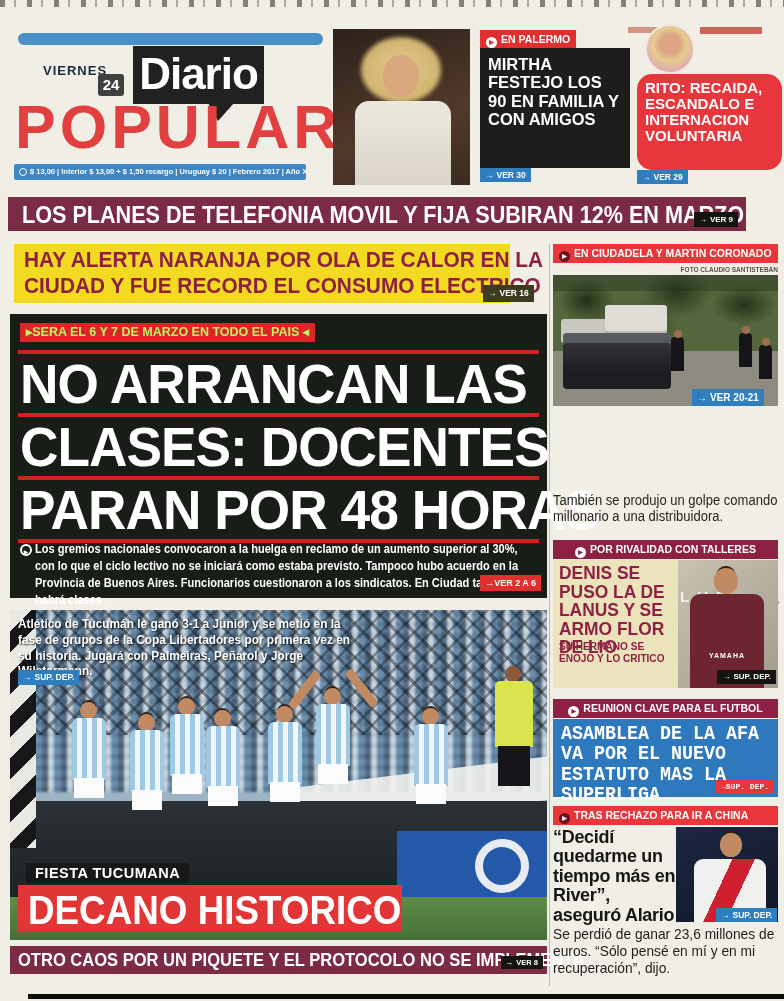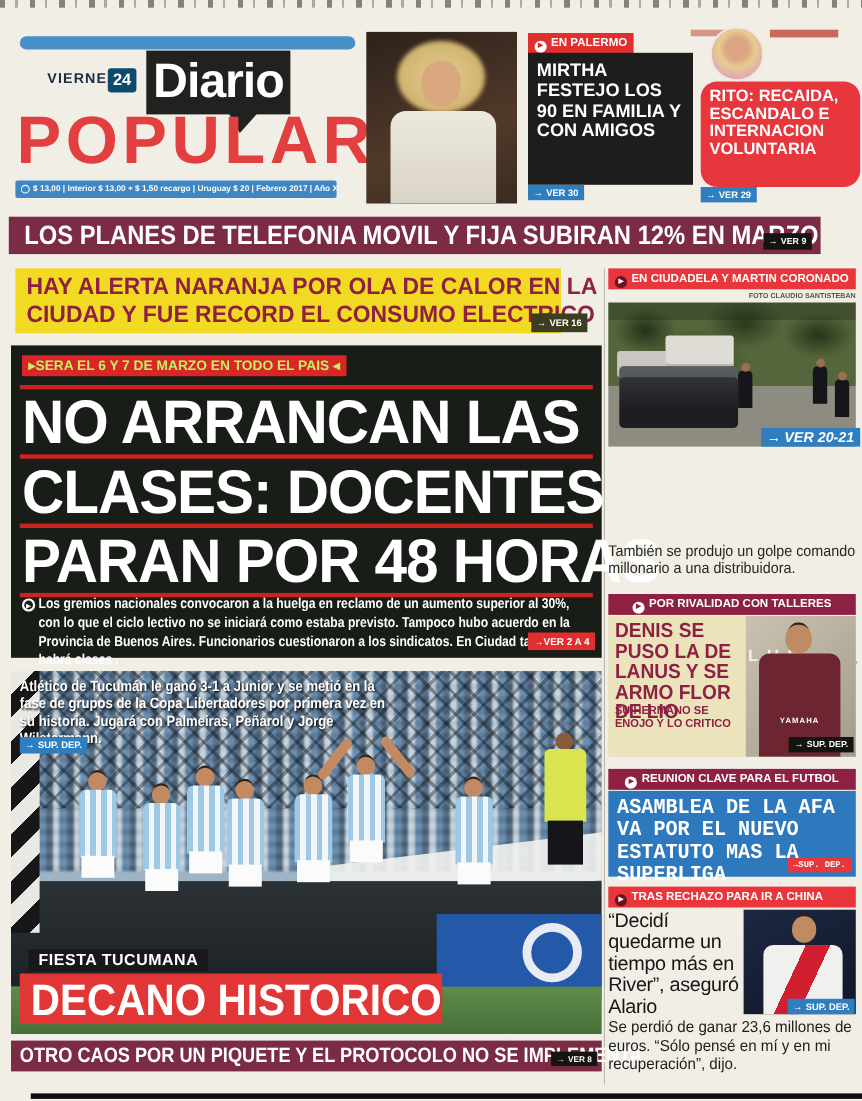--- a/index.html
+++ b/index.html
@@ -9,21 +9,21 @@
   .sx{display:inline-block;transform-origin:0 0;white-space:nowrap;}
   
   .scan-top{left:0;top:0;width:784px;height:7px;background:repeating-linear-gradient(90deg,rgba(40,40,40,.55) 0 5px,transparent 5px 14px,rgba(40,40,40,.35) 14px 16px,transparent 16px 27px);}
   .scan-red1{left:700px;top:27px;width:62px;height:7px;background:#c24434;opacity:.8;}
   .scan-red2{left:628px;top:27px;width:52px;height:6px;background:#c25a44;opacity:.6;}
   .scan-bottom{left:28px;top:994px;width:756px;height:5px;background:#0d0d0d;}
   .col-divider{left:549px;top:244px;width:1px;height:742px;background:#bcb9b0;}
   
   .mh-bluebar{left:18px;top:33px;width:305px;height:12px;border-radius:6px;background:#4a90c8;}
   .mh-viernes{left:43px;top:63px;font-size:13px;font-weight:bold;color:#202c42;letter-spacing:1px;}
-  .mh-day{left:98px;top:62px;width:26px;height:22px;background:#0c4a6e;border-radius:3px;color:#fff;font-size:15px;font-weight:bold;text-align:center;line-height:22px;}
+  .mh-day{left:98px;top:74px;width:26px;height:22px;background:#404040;border-radius:3px;color:#fff;font-size:15px;font-weight:bold;text-align:center;line-height:22px;}
   .mh-diario{left:133px;top:46px;width:131px;height:58px;background:#21211f;color:#fff;font-size:44px;font-weight:bold;text-align:center;line-height:56px;letter-spacing:-1px;}
   .mh-tail{left:208px;top:103px;width:0;height:0;border-left:10px solid transparent;border-right:16px solid transparent;border-top:18px solid #21211f;}
   .mh-popular{left:15px;top:97px;font-size:61px;font-weight:900;color:#e24040;letter-spacing:4px;line-height:1;}
   .mh-pricebar{left:14px;top:164px;width:292px;height:16px;background:#3f86c4;border-radius:2px;color:#fff;font-size:7.5px;font-weight:bold;line-height:16px;padding-left:16px;white-space:nowrap;overflow:hidden;}
   .mh-pricedot{left:19px;top:168px;width:8px;height:8px;border-radius:50%;border:1.5px solid #fff;}
   
   .ktag{height:19px;color:#fff;font-size:10.5px;font-weight:800;line-height:19px;padding:0 6px;white-space:nowrap;}
   .ci{display:inline-block;width:11px;height:11px;border-radius:50%;background:#fff;color:#d22;font-size:6px;line-height:11px;text-align:center;vertical-align:-1px;margin-right:4px;}
   .ci.dk{background:#6e1220;color:#fff;}
   .vtag{background:#2f7fc0;color:#fff;font-size:8.5px;font-weight:bold;line-height:14px;padding:0 5px;white-space:nowrap;}
@@ -95,21 +95,21 @@
   
   .crime-kicker{left:553px;top:244px;width:225px;background:#e8363b;}
   .crime-credit{left:553px;top:266px;width:225px;text-align:right;font-size:6.5px;font-weight:bold;color:#55524a;}
   .crime-photo{left:553px;top:275px;width:225px;height:131px;background:linear-gradient(#42502f 0 12%,#55663c 12% 58%,#8e8c80 58% 100%);overflow:hidden;}
   .foliage{position:absolute;inset:0 0 35% 0;background:radial-gradient(ellipse 40px 30px at 15% 30%,rgba(20,30,12,.75),transparent 70%),radial-gradient(ellipse 50px 34px at 55% 22%,rgba(25,36,15,.7),transparent 70%),radial-gradient(ellipse 46px 30px at 85% 35%,rgba(20,30,12,.7),transparent 70%),radial-gradient(ellipse 70px 40px at 35% 60%,rgba(35,48,22,.6),transparent 70%);}
   .van-white{position:absolute;left:52px;top:30px;width:62px;height:34px;border-radius:3px;background:#dedcd4;box-shadow:inset 0 -8px 0 #b9b7ae;}
   .car-light{position:absolute;left:8px;top:44px;width:46px;height:24px;border-radius:3px;background:#c9c7bf;}
   .truck-dark{position:absolute;left:10px;top:58px;width:108px;height:56px;border-radius:4px;background:linear-gradient(#3a3a3e,#1e1e22 70%);box-shadow:inset 0 10px 0 rgba(150,160,170,.35);}
   .fig{position:absolute;width:13px;height:34px;border-radius:4px 4px 0 0;background:#15151a;}
   .fig::before{content:"";position:absolute;left:3px;top:-7px;width:8px;height:8px;border-radius:50%;background:#9a7050;}
-  .crime-ver{left:692px;top:389px;height:17px;line-height:17px;font-size:13px;font-style:italic;}
+  .crime-ver{left:692px;top:389px;height:17px;line-height:17px;font-size:10px;}
   .crime-headline{left:553px;top:418px;width:232px;font-size:23px;font-weight:800;color:#161616;line-height:1.04;letter-spacing:-0.5px;}
   .crime-body{left:553px;top:492px;width:246px;font-size:14px;color:#26261f;line-height:1.16;transform:scaleX(.93);transform-origin:0 0;}
   
   .denis-kicker{left:553px;top:540px;width:225px;background:#8e2143;text-align:center;}
   .denis-kicker .ci{background:#fff;color:#8e2143;}
   .denis-box{left:553px;top:560px;width:225px;height:128px;background:#eae3bb;}
   .denis-headline{position:absolute;left:6px;top:4px;width:126px;font-size:18.5px;font-weight:800;color:#8e2143;line-height:1.0;transform:scaleX(.94);transform-origin:0 0;}
   .denis-sub{position:absolute;left:6px;top:80px;width:126px;font-size:10.5px;font-weight:800;color:#8e2143;line-height:1.15;transform:scaleX(.96);transform-origin:0 0;}
   .denis-photo{position:absolute;right:0;top:0;width:100px;height:128px;background:linear-gradient(135deg,#c9c2b0,#a39c8c);overflow:hidden;}
   .denis-club{position:absolute;left:2px;top:28px;width:96px;color:rgba(255,255,255,.8);font-size:15px;font-weight:800;letter-spacing:8px;}
@@ -118,21 +118,21 @@
   .denis-yamaha{position:absolute;left:12px;top:92px;width:74px;text-align:center;color:#fff;font-size:7px;font-weight:bold;letter-spacing:1px;}
   .denis-supdep{position:absolute;right:2px;bottom:4px;}
   
   .afa-kicker{left:553px;top:699px;width:225px;background:#8e2143;text-align:center;}
   .afa-kicker .ci{background:#fff;color:#8e2143;}
   .afa-box{left:553px;top:719px;width:225px;height:78px;background:#2e78bd;padding:5px 0 0 8px;font-family:Liberation Mono, monospace;}
   .afa-text{width:224px;font-size:19.5px;font-weight:800;color:#fff;line-height:1.04;transform:scaleX(.94);transform-origin:0 0;}
   .afa-supdep{position:absolute;right:4px;bottom:4px;background:#e8363b;color:#fff;font-size:8px;font-weight:bold;line-height:13px;padding:0 5px;white-space:nowrap;}
   
   .alario-kicker{left:553px;top:806px;width:225px;background:#e8363b;}
-  .alario-headline{left:553px;top:828px;width:126px;font-size:18px;font-weight:400;color:#161616;line-height:1.08;letter-spacing:-0.3px;}
+  .alario-headline{left:553px;top:828px;width:126px;font-size:18px;font-weight:700;color:#161616;line-height:1.08;letter-spacing:-0.3px;}
   .alario-photo{left:676px;top:827px;width:102px;height:95px;background:linear-gradient(150deg,#1c2742,#101726);overflow:hidden;}
   .alario-head{position:absolute;left:44px;top:6px;width:22px;height:24px;border-radius:48%;background:#c08a62;box-shadow:0 -4px 0 -2px #2d2118;}
   .alario-torso{position:absolute;left:18px;top:32px;width:72px;height:63px;border-radius:9px 9px 0 0;background:linear-gradient(115deg,#f0f0ee 38%,#d02030 38% 60%,#f0f0ee 60%);}
   .alario-supdep{left:716px;top:908px;}
   .alario-body{left:553px;top:926px;width:242px;font-size:14.5px;color:#1d1d1d;line-height:1.16;transform:scaleX(.95);transform-origin:0 0;}
 </style>
 </head>
 <body>
 
 <div id="page">
@@ -179,21 +179,21 @@
     <span class="main-kicker">SERA EL 6 Y 7 DE MARZO EN TODO EL PAIS</span>
     <div class="rule" style="top:36px;"></div>
     <div class="hline sx" style="top:42px;transform:scaleX(.95);">NO ARRANCAN LAS</div>
     <div class="rule" style="top:99px;"></div>
     <div class="hline sx" style="top:105px;transform:scaleX(.95);">CLASES: DOCENTES</div>
     <div class="rule" style="top:162px;"></div>
     <div class="hline sx" style="top:168px;transform:scaleX(.95);">PARAN POR 48 HORAS</div>
     <div class="rule" style="top:225px;"></div>
     <div class="main-bullet">▶</div>
     <div class="main-body">Los gremios nacionales convocaron a la huelga en reclamo de un aumento superior al 30%, con lo que el ciclo lectivo no se iniciará como estaba previsto. Tampoco hubo acuerdo en la Provincia de Buenos Aires. Funcionarios cuestionaron a los sindicatos. En Ciudad tampoco habrá clases .</div>
-    <span class="rtag main-ver"><span class="ar"></span><span>VER 2 A 4</span></span>
+    <span class="rtag main-ver"><span class="ar"></span><span>VER 2 A 6</span></span>
   </div>
 
   <div class="abs foto-afp">FOTO AFP</div>
 
   <div class="abs main-photo">
     <div class="crowd"></div>
     <div class="fence"></div>
     <div class="white-banner"></div>
     <div class="boards"></div>
     <div class="pole"></div>

